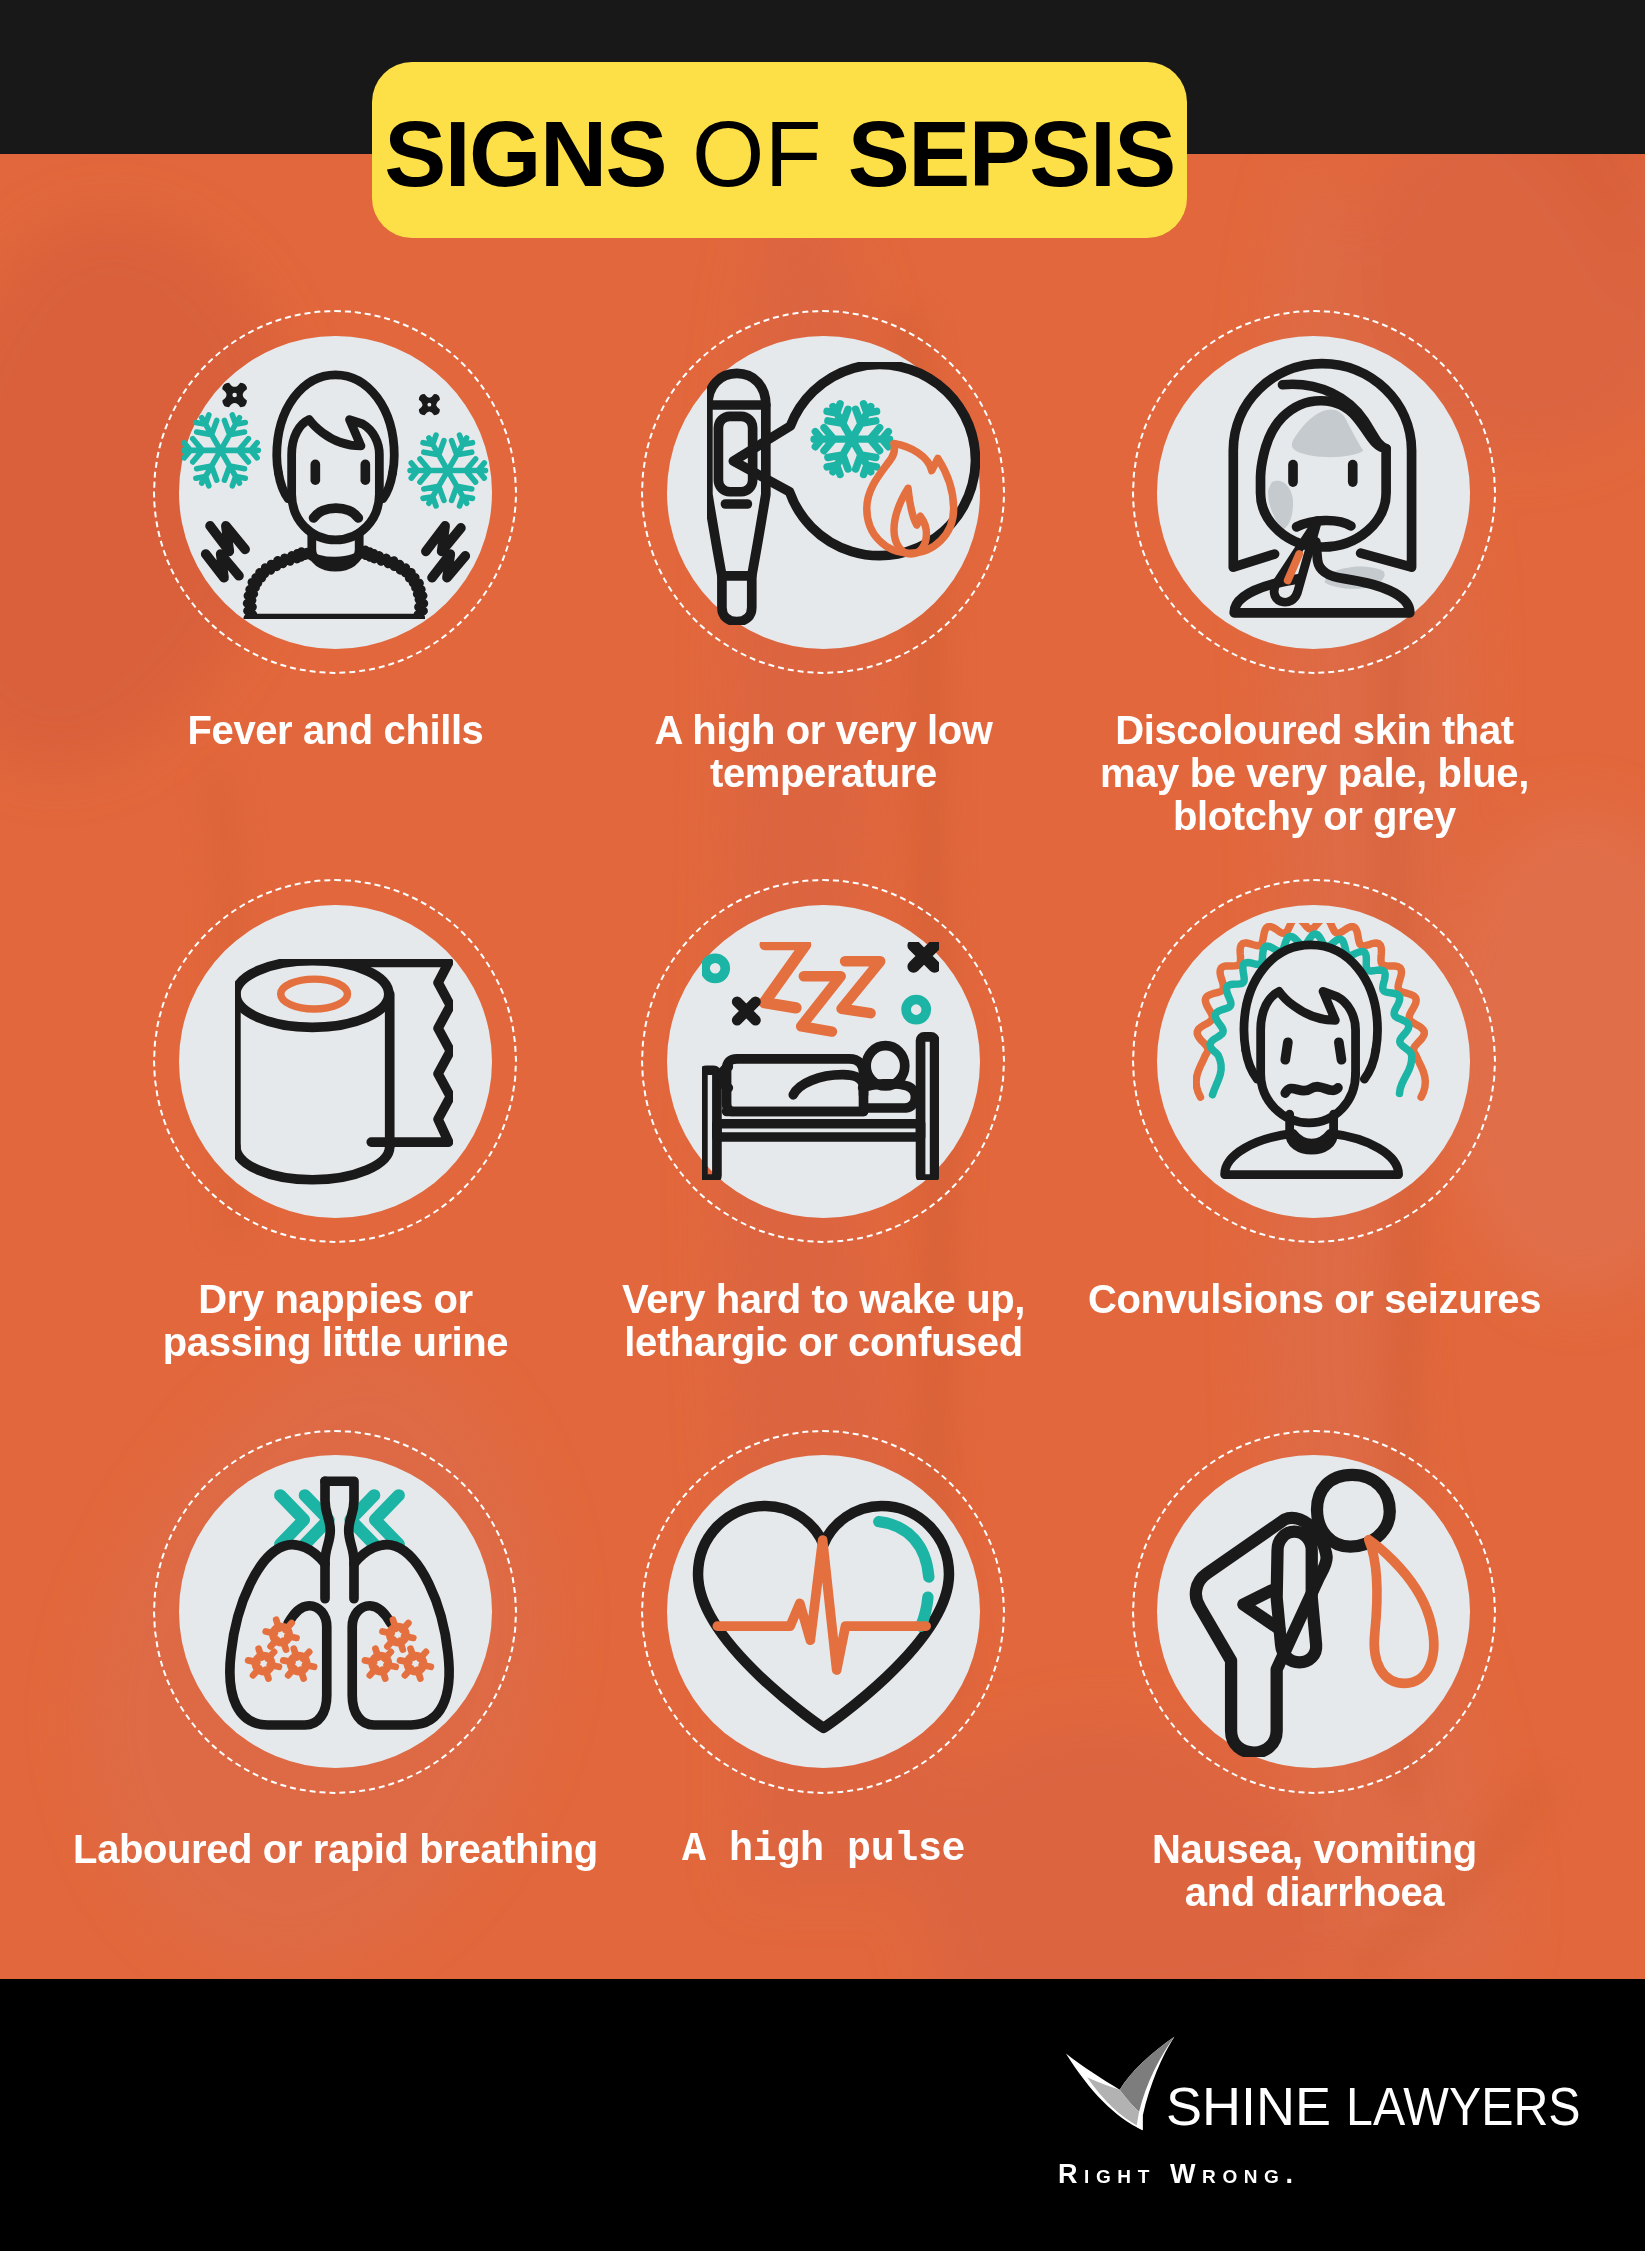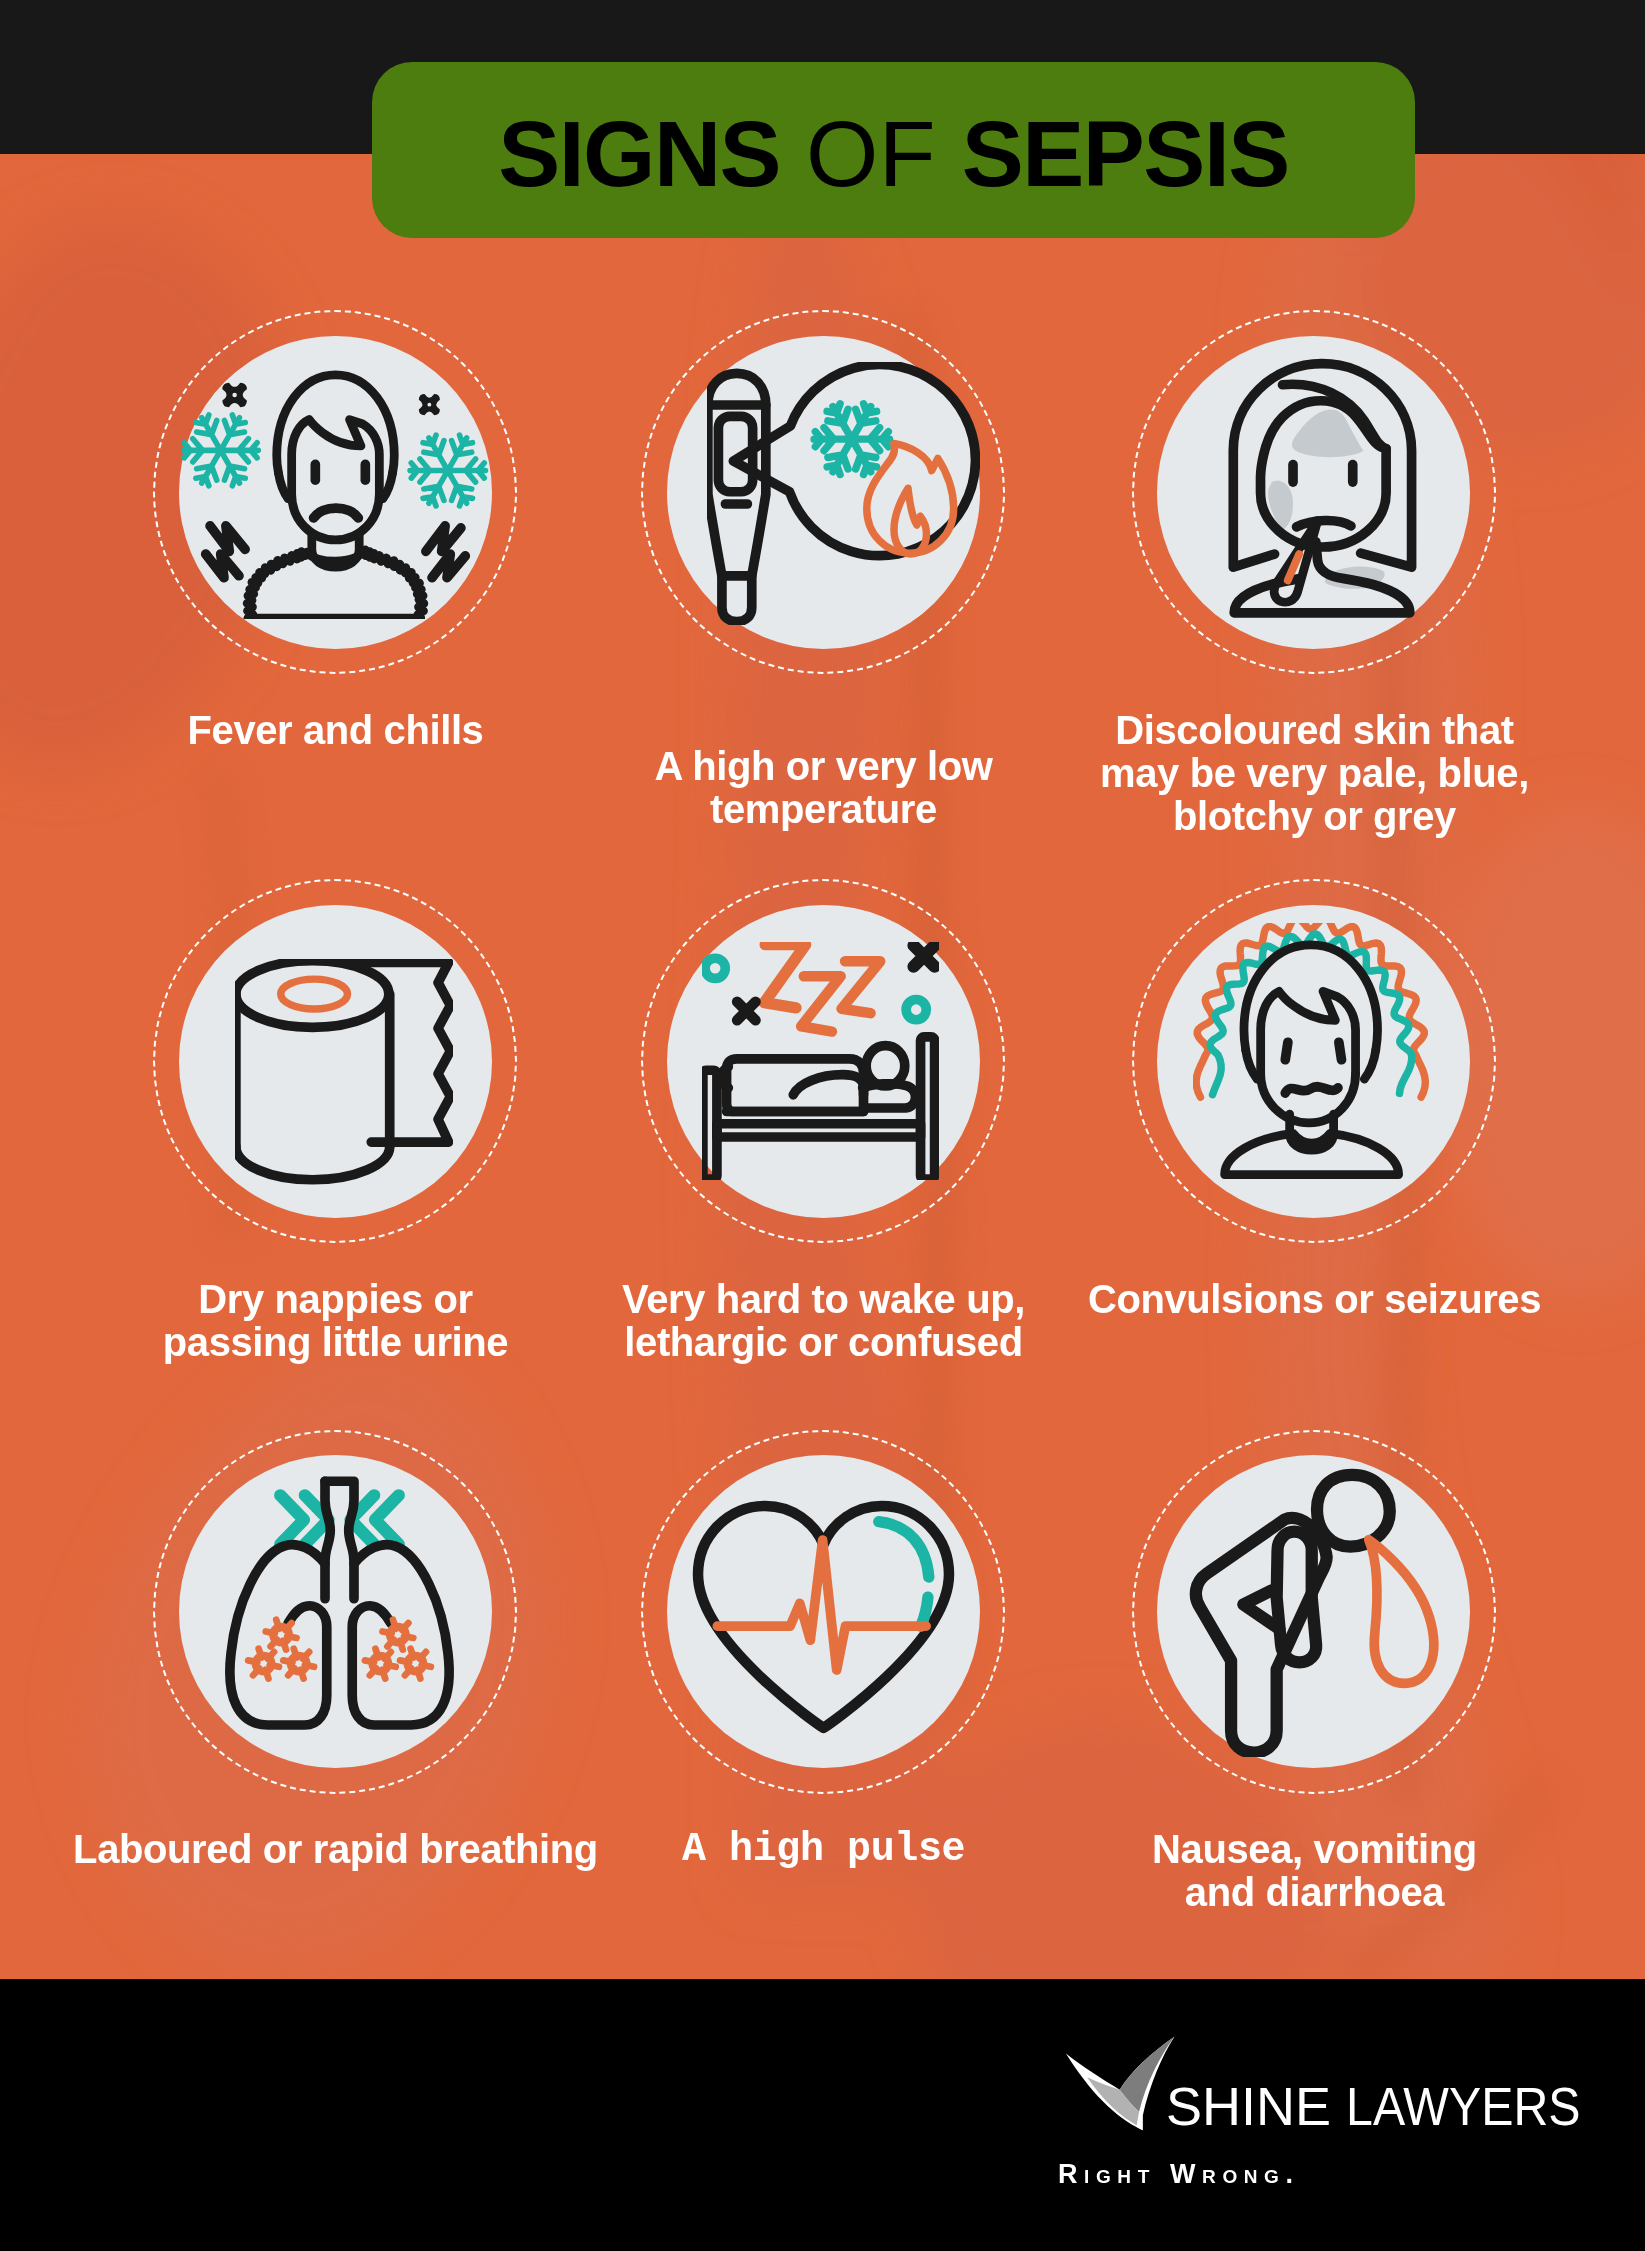--- a/index.html
+++ b/index.html
@@ -2,21 +2,21 @@
 <html style="font-size:14px"><head>
 <meta charset="utf-8">
 <style>
   *{margin:0;padding:0;box-sizing:border-box;}
   html,body{width:1646px;height:2252px;}
   body{font-family:"Liberation Sans",sans-serif;background:#E2673C;overflow:hidden;}
   .page{position:relative;width:1646px;height:2252px;overflow:hidden;background:#E2673C;}
   .bg-texture{position:absolute;left:0;top:0;width:1646px;height:2252px;}
   .top-band{position:absolute;left:0;top:0;width:1646px;height:154px;background:#181818;z-index:5;}
   .bottom-band{position:absolute;left:0;top:1979px;width:1646px;height:273px;background:#000;z-index:5;}
-  .title-pill{position:absolute;left:372px;top:62px;width:1043px;height:176px;background:#4d7c0f;
+  .title-pill{position:absolute;left:372px;top:62px;width:815px;height:176px;background:#fde047;
      border-radius:40px;z-index:6;display:flex;align-items:center;justify-content:center;}
   .title-text{font-size:93px;line-height:93px;color:#000;white-space:nowrap;position:relative;top:4.4px;}
   .t-bold{font-weight:700;letter-spacing:-1.5px;}
   .t-light{font-weight:400;letter-spacing:0.4px;}
   .cell{position:absolute;z-index:4;}
   .ring{position:absolute;border-radius:50%;border:2.6px dashed #fff;}
   .disc{position:absolute;border-radius:50%;background:#E6E9EB;}
   .caption{position:absolute;text-align:center;color:#fff;font-weight:700;
      font-size:40px;line-height:43px;letter-spacing:-0.4px;}
   .logo{position:absolute;z-index:6;}
@@ -101,21 +101,21 @@
 <path d="M213,93 C232,96 253,108 256,124 L263,110 C274,127 281,148 281,167 C281,196 259,218 231,218 C203,218 182,196 182,167 C182,142 202,122 210,110 C214,104 214,98 213,93Z" fill="none" stroke="#E5703F" stroke-width="8.5" stroke-linejoin="round" stroke-linecap="round"></path>
 <path d="M229,144 C229,144 213,168 213,191 C213,208 222,219 232,219 C243,219 250,209 250,196 C250,187 246,180 243,176 L239,186 C234,177 231,163 229,144Z" fill="none" stroke="#E5703F" stroke-width="8.5" stroke-linejoin="round" stroke-linecap="round"></path>
 <g fill="none" stroke="#1A1A1A" stroke-width="11" stroke-linejoin="round" stroke-linecap="round">
 <path d="M1,49 C1,27 15,13 34,13 C53,13 67,27 67,49 L67,151 C67,151 59,200 51,244 L51,280 C51,290 44,296 34,296 C24,296 17,290 17,280 L17,244 C9,200 1,151 1,151 Z"></path>
 <path d="M1,49 L67,49"></path>
 <rect x="13" y="62" width="39" height="86" rx="13"></rect>
 <path d="M21,162 L46,162"></path>
 <path d="M17,244 L51,244"></path>
 </g>
  </svg>
- <div class="caption" style="left:481px;top:709px;width:685px;margin-top:36px;">
+ <div class="caption" style="left:481px;top:709px;width:685px;">
         <div>A high or very low</div>
         <div>temperature</div>
       </div>
 </div>
 <div class="cell">
  <div class="ring" style="left:1132px;top:310px;width:364px;height:364px;"></div>
  <div class="disc" style="left:1157px;top:336px;width:313px;height:313px;"></div>
  <svg style="position:absolute;left:1221px;top:354px;" width="202" height="272" viewBox="0 0 230 310" preserveAspectRatio="none">
 <g fill="#C5CACE">
 <path d="M86,92 C108,60 132,56 142,74 C150,90 158,104 162,110 C156,116 126,120 104,116 C84,112 74,108 86,92Z"></path>

